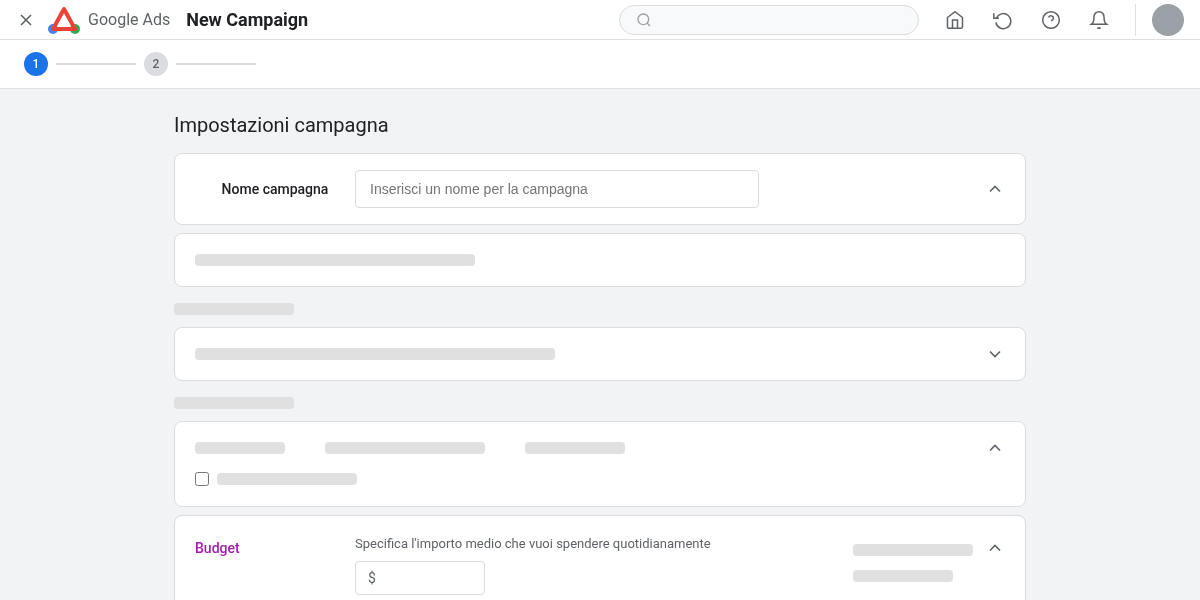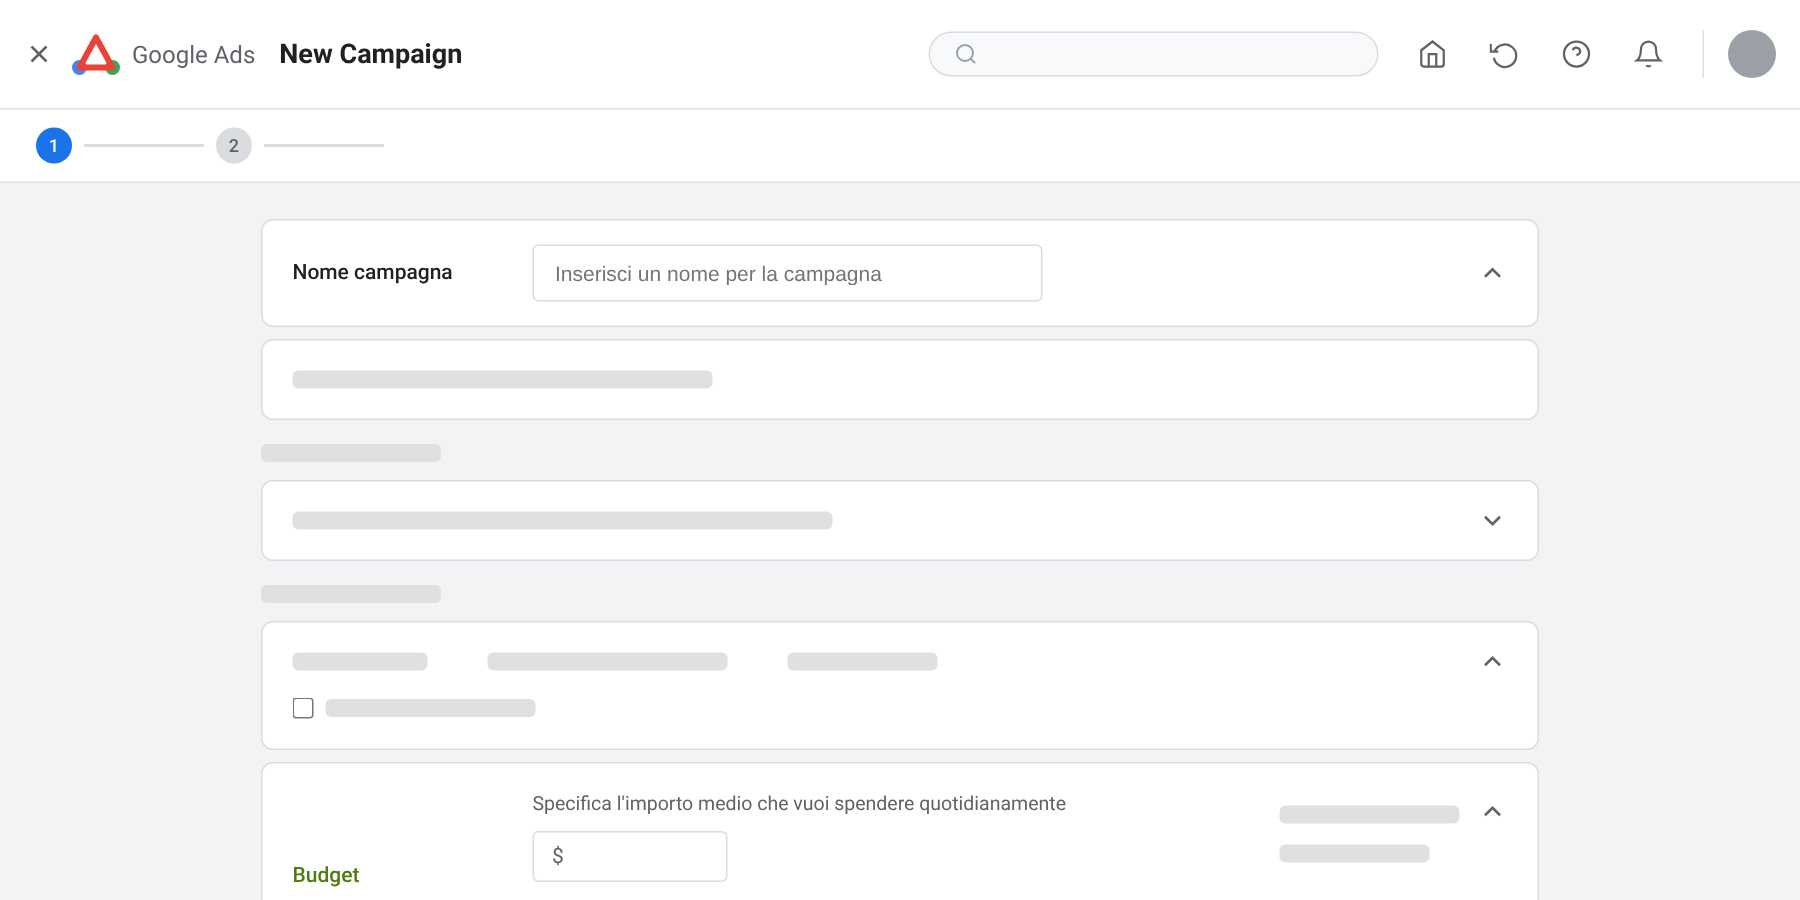--- a/index.html
+++ b/index.html
@@ -3,21 +3,21 @@
   <meta charset="utf-8">
   <style>
     * { box-sizing: border-box; margin: 0; padding: 0; }
     body { font-family: 'Google Sans', Roboto, Arial, sans-serif; background: #f1f3f4; font-size: 14px; color: #202124; }
 
     
     .header {
       display: flex;
       align-items: center;
       background: #fff;
-      height: 73px;
+      height: 40px;
       padding: 0 16px;
       border-bottom: 1px solid #e0e0e0;
       position: sticky;
       top: 0;
       z-index: 100;
     }
     .header-close {
       cursor: pointer;
       color: #5f6368;
       font-size: 18px;
@@ -158,39 +158,40 @@
     .card-header {
       display: flex;
       align-items: center;
       padding: 16px 20px;
     }
     .card-label {
       font-size: 14px;
       color: #202124;
       font-weight: 500;
       min-width: 160px;
+      text-align: center;
     }
     .card-content {
       flex: 1;
     }
     .card-toggle {
       cursor: pointer;
       color: #5f6368;
       display: flex;
       align-items: center;
     }
 
     
     .campaign-name-input {
       border: 1px solid #dadce0;
       border-radius: 4px;
       padding: 10px 14px;
       font-size: 14px;
       color: #5f6368;
-      width: 340px;
+      width: 404px;
       outline: none;
     }
 
     
     .placeholder-line {
       height: 12px;
       background: #e0e0e0;
       border-radius: 4px;
       margin: 4px 0;
     }
@@ -232,24 +233,23 @@
       margin-bottom: 8px;
     }
     .budget-card-header {
       display: flex;
       align-items: flex-start;
       padding: 20px;
     }
     .budget-label {
       font-size: 14px;
       font-weight: 500;
-      color: #4d7c0f;
+      color: #a21caf;
       min-width: 160px;
       padding-top: 4px;
-      margin-top: 43px;
     }
     .budget-content {
       flex: 1;
     }
     .budget-description {
       font-size: 13px;
       color: #5f6368;
       margin-bottom: 10px;
     }
     .budget-input-wrapper {
@@ -372,20 +372,21 @@
     <div class="step-circle">1</div>
   </div>
   <div class="step-line"></div>
   <div class="step">
     <div class="step-circle inactive">2</div>
     <div class="step-line" style="margin:0;"></div>
   </div>
 </div>
 
 <div class="main-content">
+  <h2 class="section-title">Impostazioni campagna</h2>
 
   <div class="card">
     <div class="card-header">
       <div class="card-label">Nome campagna</div>
       <div class="card-content">
         <input type="text" class="campaign-name-input" placeholder="Inserisci un nome per la campagna" style="">
       </div>
       <div class="card-toggle">
         <svg width="20" height="20" viewBox="0 0 24 24" fill="none" stroke="#5f6368" stroke-width="2">
           <polyline points="18 15 12 9 6 15"></polyline>

